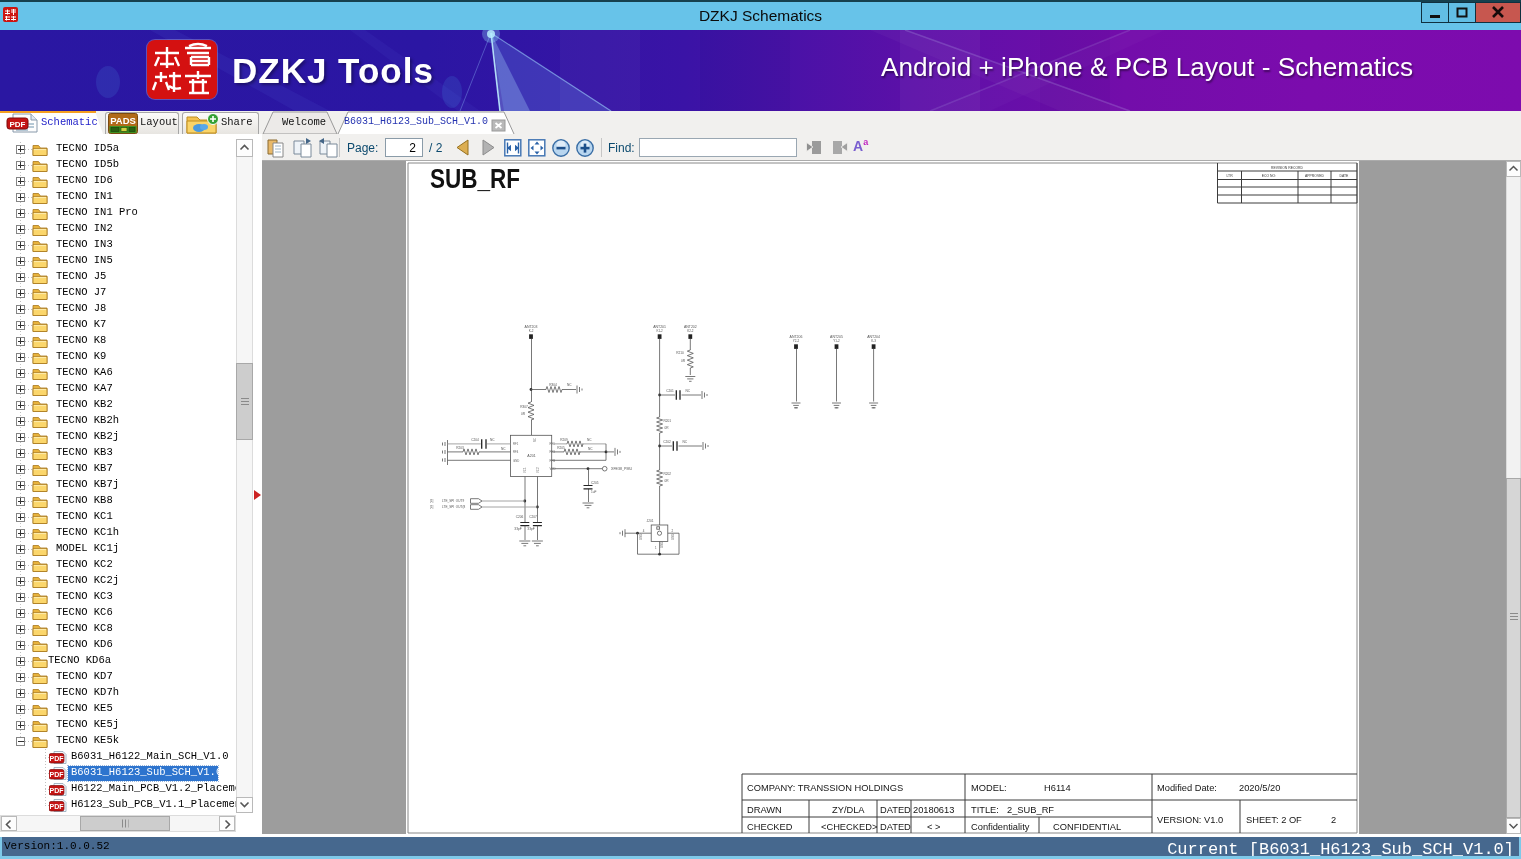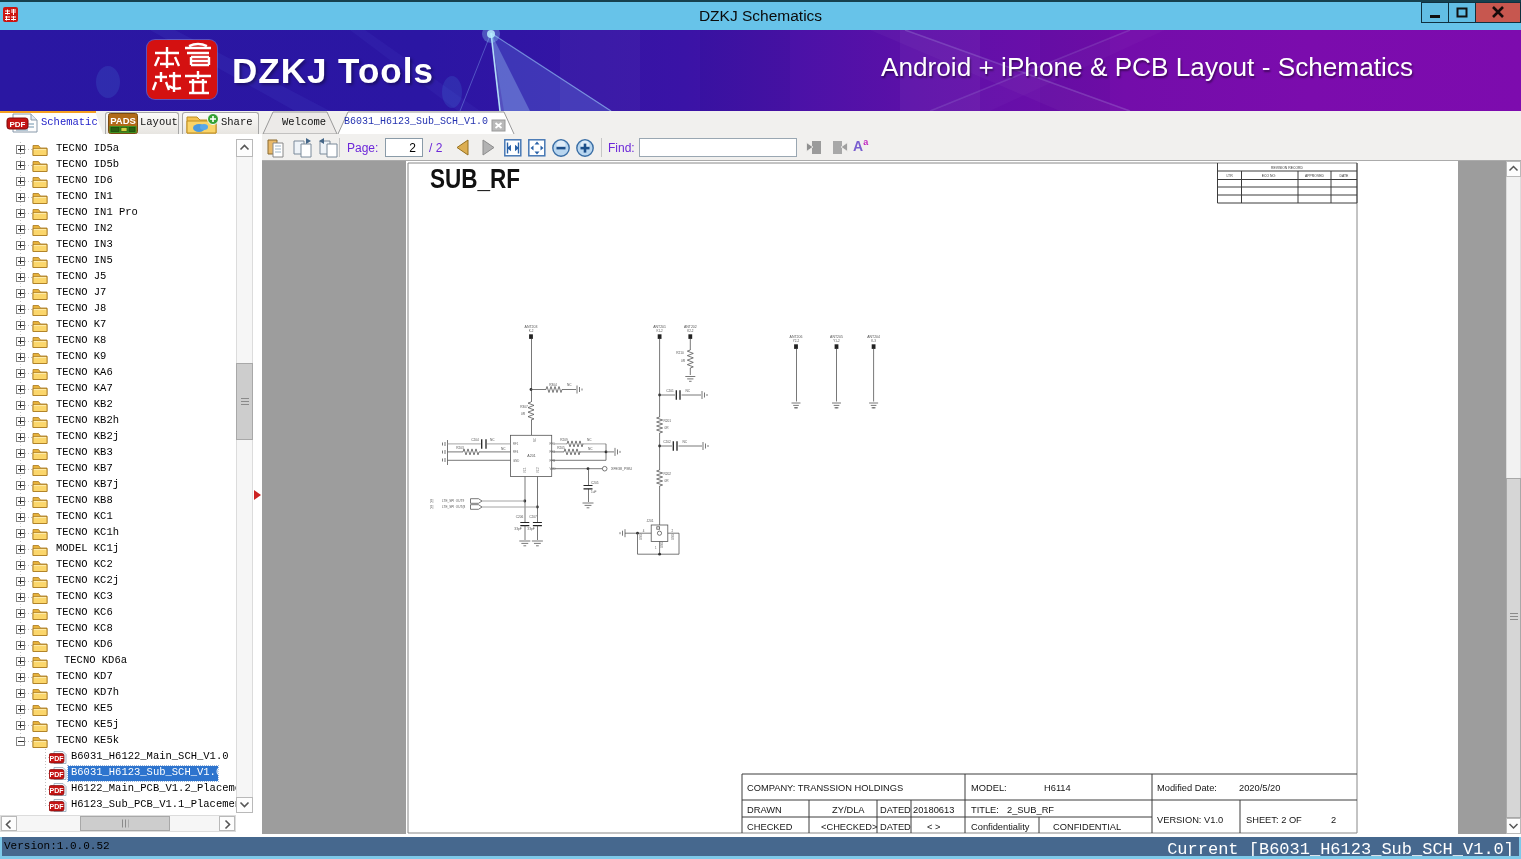--- a/index.html
+++ b/index.html
@@ -11,30 +11,30 @@
 .winbtn{position:absolute;top:0;height:21px;border:1px solid #10303f;}
 #banner{position:absolute;left:0;top:30px;width:1521px;height:81px;overflow:hidden;
  background:linear-gradient(90deg,#2a17a2 0%,#2b16a3 28%,#3a13a6 45%,#5c10a8 60%,#730daa 74%,#7b0cad 86%,#7d0bae 100%);}
 #logo{position:absolute;left:147px;top:10px;width:70px;height:59px;background:#d41111;border-radius:8px;box-shadow:0 0 0 1px rgba(255,255,255,.25);}
 #dzkj{position:absolute;left:232px;top:21px;color:#fff;font-size:35px;font-weight:bold;letter-spacing:1px;text-shadow:2px 2px 3px rgba(0,0,0,.35);}
 #slogan{position:absolute;left:1147px;top:37px;transform:translate(-50%,-50%);white-space:nowrap;color:#fff;font-size:26.2px;text-shadow:1px 2px 2px rgba(0,0,0,.45);}
 #tabbar{position:absolute;left:0;top:111px;width:1521px;height:23px;background:#f1f0ee;}
 #toolbar{position:absolute;left:262px;top:134px;width:1259px;height:27px;background:#f1f0ee;border-bottom:1px solid #ababab;}
 #treepane{position:absolute;left:0;top:134px;width:253px;height:700px;background:#fff;overflow:hidden;}
 #main{position:absolute;left:262px;top:161px;width:1244px;height:673px;background:#9d9d9d;overflow:hidden;}
-#page{position:absolute;left:144px;top:0;width:1052px;height:673px;background:#fff;}
+#page{position:absolute;left:144px;top:0;width:953px;height:673px;background:#fff;}
 #statusbar{position:absolute;left:0;top:837px;width:1521px;height:19px;background:#46688e;border-left:2px solid #7ec9e9;border-right:2px solid #7ec9e9;}
 #bstrip{position:absolute;left:0;top:856px;width:1521px;height:3px;background:#7ec9e9;}
 .trow{position:absolute;font-family:"Liberation Mono",monospace;font-size:10.5px;color:#000;white-space:pre;}
 .ebox{position:absolute;width:9px;height:9px;background:#fff;border:1px solid #848484;}
 .sbtrack{position:absolute;background:#f6f6f6;border:1px solid #dcdcdc;}
 .sbbtn{position:absolute;background:#fdfdfd;border:1px solid #b9b9b9;color:#444;text-align:center;}
 .sbthumb{position:absolute;background:#cdcdcd;border:1px solid #a8a8a8;}
 .grip{position:absolute;width:8px;height:7px;background:repeating-linear-gradient(180deg,#8a8a8a 0 1px,transparent 1px 3px);}
-.tbtxt{font-size:12px;color:#6d28d9;}
+.tbtxt{font-size:12px;color:#0c4a6e;}
 </style></head><body>
 
 <div id="titlebar">
  <svg class="abs" style="left:3px;top:5px" width="15" height="15">
   <rect x="0" y="0" width="15" height="15" rx="2" fill="#cc1511"></rect>
   <g stroke="#fff" stroke-width="1">
    <path d="M2,4 h5 M2,6.5 h5 M4.5,2.5 v5 M8,3 h5 M8,5 h5 M10.5,2 v6"></path>
    <path d="M2,10 h5 M2,12.5 h5 M3.5,9 v4.5 M8,10 h5 M8,12.5 h5 M10.5,9 v4.5"></path>
   </g>
     </svg>
@@ -523,21 +523,21 @@
     <div class="trow" style="left:56px;top:504px;">TECNO KD6</div>
     <div class="abs" style="left:25px;top:527px;width:8px;height:1px;background:repeating-linear-gradient(90deg,#c0c0c0 0 1px,transparent 1px 3px);"></div>
     <div class="ebox" style="left:16px;top:522.5px;"></div>
     <div class="abs" style="left:17.5px;top:526.5px;width:6px;height:1px;background:#333;"></div>
     <div class="abs" style="left:20px;top:524px;width:1px;height:6px;background:#333;"></div>
     <svg class="abs" style="left:32px;top:520.5px" width="16" height="13">
       <path d="M1,2.5 h5.5 l2,2.5 H15 v7.5 H1 z" fill="#e8b33c" stroke="#a87820" stroke-width="0.8"></path>
       <path d="M1,5.5 h14 v7 H1 z" fill="#fbd66b" stroke="#a87820" stroke-width="0.8"></path>
       <path d="M2,6.5 h12" stroke="#fdeaa8" stroke-width="1.2"></path>
     </svg>
-    <div class="trow" style="left:64px;top:520px;">TECNO KD6a</div>
+    <div class="trow" style="left:48px;top:520px;">TECNO KD6a</div>
     <div class="abs" style="left:25px;top:543px;width:8px;height:1px;background:repeating-linear-gradient(90deg,#c0c0c0 0 1px,transparent 1px 3px);"></div>
     <div class="ebox" style="left:16px;top:538.5px;"></div>
     <div class="abs" style="left:17.5px;top:542.5px;width:6px;height:1px;background:#333;"></div>
     <div class="abs" style="left:20px;top:540px;width:1px;height:6px;background:#333;"></div>
     <svg class="abs" style="left:32px;top:536.5px" width="16" height="13">
       <path d="M1,2.5 h5.5 l2,2.5 H15 v7.5 H1 z" fill="#e8b33c" stroke="#a87820" stroke-width="0.8"></path>
       <path d="M1,5.5 h14 v7 H1 z" fill="#fbd66b" stroke="#a87820" stroke-width="0.8"></path>
       <path d="M2,6.5 h12" stroke="#fdeaa8" stroke-width="1.2"></path>
     </svg>
     <div class="trow" style="left:56px;top:536px;">TECNO KD7</div>

